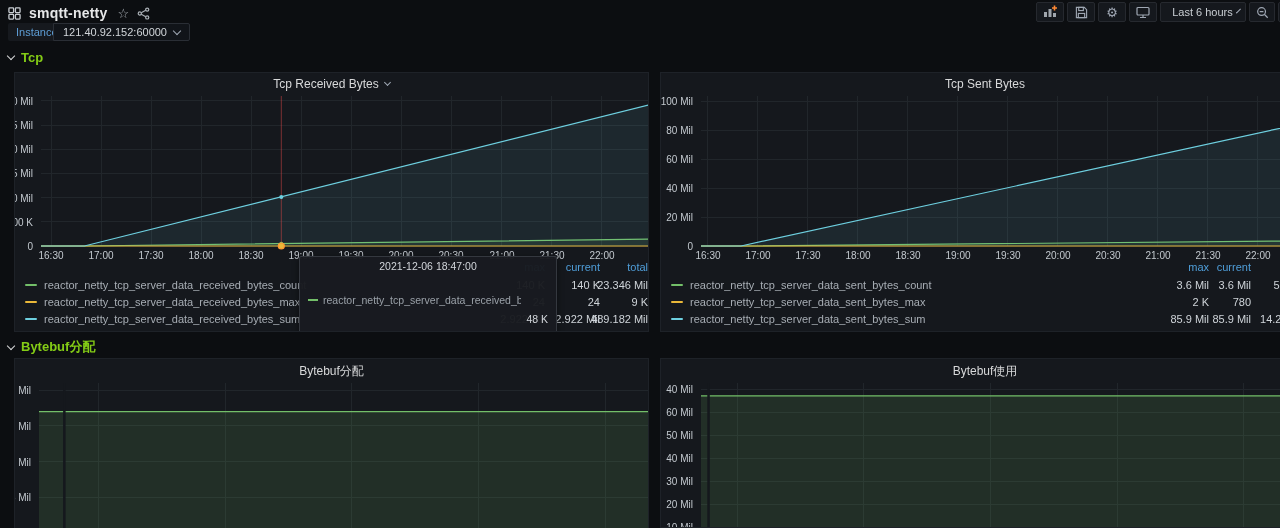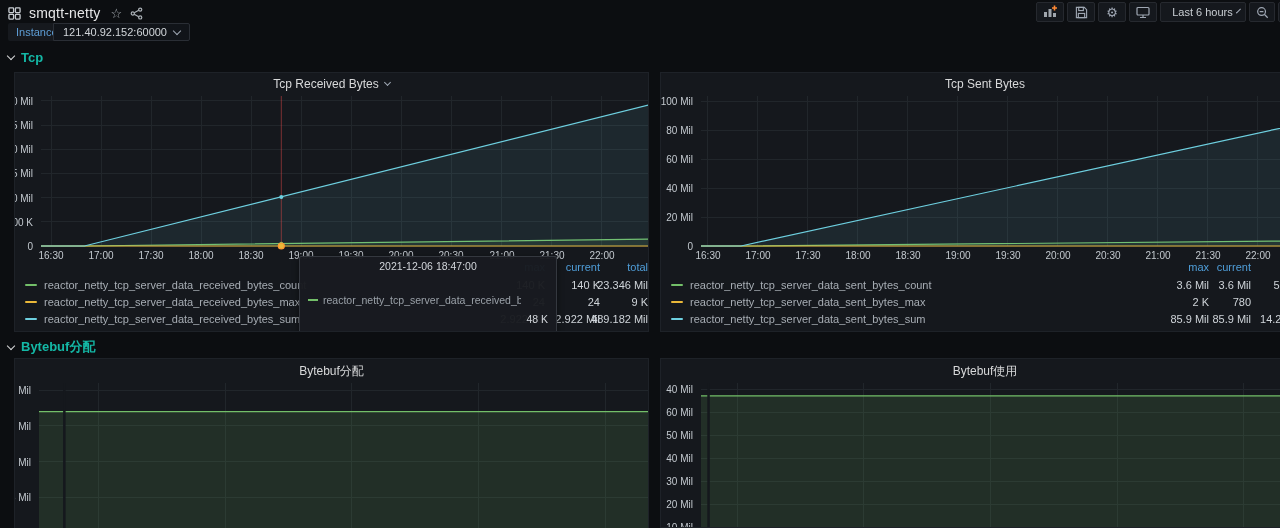--- a/index.html
+++ b/index.html
@@ -1,39 +1,39 @@
 <!DOCTYPE html>
 <html><head>
 <meta charset="utf-8">
 <style>
   html,body{margin:0;padding:0;background:#0c0e11;}
   .stage{position:relative;width:1280px;height:528px;overflow:hidden;background:#0c0e11;
          font-family:"Liberation Sans",sans-serif;color:#d8d9da;}
   
   .hdr{position:absolute;left:0;top:0;width:1280px;height:22px;display:flex;align-items:center;padding-top:2px;}
   .hdr-left{display:flex;align-items:center;gap:8px;margin-left:8px;}
-  .dash-title{font-size:14px;font-weight:normal;color:#e6e7e8;letter-spacing:.2px;}
+  .dash-title{font-size:14px;font-weight:bold;color:#e6e7e8;letter-spacing:.2px;}
   .hicon{color:#aab0b6;display:flex;align-items:center;}
   .hdr-right{position:absolute;left:1036px;top:2px;display:flex;gap:3px;}
   .ibtn{display:flex;align-items:center;justify-content:center;height:20px;background:#15181d;
         border:1px solid #26292f;border-radius:2px;color:#9fa7b3;box-sizing:border-box;}
   .ibtn.sq{width:28px;}
   .timepick{padding:0 19px;gap:5px;font-size:11px;color:#c9ced3;white-space:nowrap;}
   
   .chev{width:5px;height:5px;border-right:1.4px solid #9fa7b3;border-bottom:1.4px solid #9fa7b3;
         display:inline-block;transform:rotate(45deg);margin-top:-3px;}
   .chev.lt{border-color:#d8d9da;}
   
   .var-label{position:absolute;left:8px;top:23px;height:18px;display:flex;align-items:center;
              padding:0 8px;background:#16191e;border-radius:2px 0 0 2px;color:#5e9ed6;font-size:11px;}
   .var-value{position:absolute;left:53px;top:23px;height:18px;display:flex;align-items:center;gap:7px;
              padding:0 9px;background:#111419;border:1px solid #2a2e35;border-radius:0 2px 2px 0;
              color:#d2d6da;font-size:11px;box-sizing:border-box;}
   
-  .sec{position:absolute;display:flex;align-items:center;gap:7px;font-size:13px;font-weight:bold;color:#14b8a6;}
+  .sec{position:absolute;display:flex;align-items:center;gap:7px;font-size:13px;font-weight:bold;color:#84cc16;}
   
   .panel{position:absolute;background:#15181d;border:1px solid #1e2228;box-sizing:border-box;overflow:hidden;}
   .ptitle{position:absolute;left:0;top:4px;width:100%;text-align:center;font-size:12px;color:#d8d9da;
           display:flex;justify-content:center;align-items:center;gap:6px;}
   .ptitle .chev{border-color:#9fa7b3;width:4px;height:4px;}
   .plot{position:absolute;}
   .grid line{stroke:#21262b;stroke-width:1;shape-rendering:crispEdges;}
   .ytick,.xtick{position:absolute;font-size:10px;color:#c3c9cf;white-space:nowrap;}
   .xtick{width:36px;text-align:center;}
   

